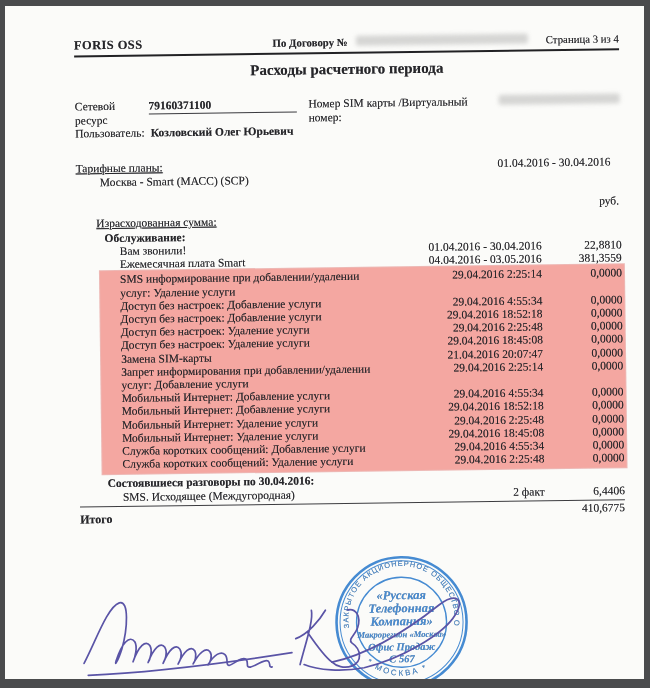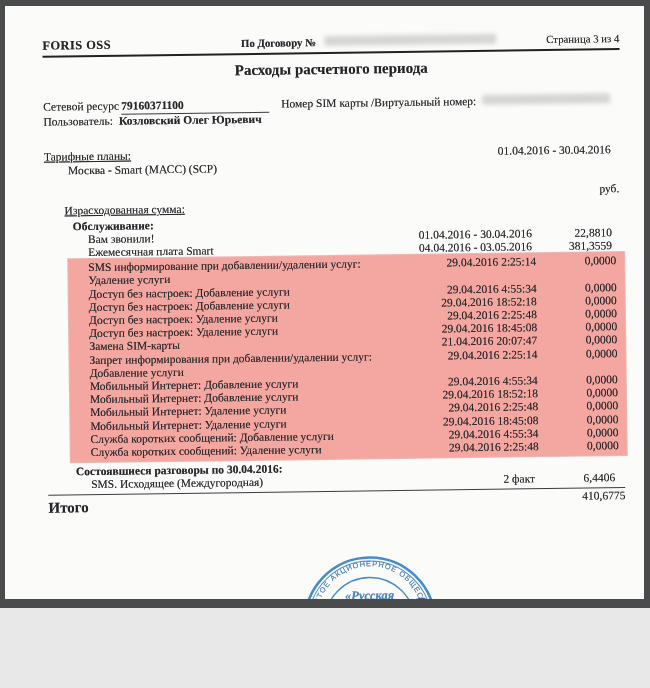--- a/index.html
+++ b/index.html
@@ -1,21 +1,22 @@
 <!DOCTYPE html>
 <html lang="ru"><head>
 <meta charset="utf-8">
 <style>
   html,body{margin:0;padding:0;background:#e8e8e8;}
   .frame{
-    width:650px;height:608px;box-sizing:border-box;position:relative;
+    width:650px;height:688px;box-sizing:border-box;position:relative;
     border:6px solid #4a4b4d;border-bottom-width:9px;border-left-width:5px;
     background:#fbfbf9;overflow:hidden;
     font-family:"Liberation Serif","DejaVu Serif",serif;
     color:#26262a;
+    padding-left:32px;
   }
   .tilt{
     position:relative;width:100%;height:100%;box-sizing:border-box;
     padding:30px 22px 0 40px;
     transform:rotate(-0.75deg);transform-origin:50% 40%;
     font-size:11.5px;line-height:13.2px;
     text-shadow:0 0 .4px rgba(20,20,25,.5);
   }
   .hdr{display:flex;align-items:baseline;}
   .hdr .app{font-weight:bold;font-size:12.5px;letter-spacing:.4px;}
@@ -45,21 +46,21 @@
   .trow{display:flex;align-items:flex-start;}
   .tname{flex:1;padding-left:43px;max-width:337px;box-sizing:border-box;}
   .tdate{width:150px;text-align:right;white-space:nowrap;}
   .tamt{width:80px;text-align:right;white-space:nowrap;}
   .pinkblock{background:#f4a7a1;margin-left:23px;margin-right:-2px;padding:2px 2px 3px 0;box-shadow:0 0 0 1px rgba(226,130,125,.55);}
   .pinkblock .tname{padding-left:20px;max-width:318px;}
   .calls-label{font-weight:bold;margin-left:28px;margin-top:3px;}
   .calls .tname{padding-left:43px;}
   .totline{border:0;border-top:1.6px solid #3c3c40;margin:2px 0 0 0;}
   .totrow{display:flex;align-items:flex-start;margin-top:1px;}
-  .tot-label{font-weight:bold;font-size:15px;margin-top:5px;}
+  .tot-label{font-weight:bold;font-size:12px;margin-top:5px;}
   .tot-amt{margin-left:auto;text-align:center;}
   .stamp{position:absolute;left:281px;top:538px;width:158px;height:158px;opacity:.88;}
   .sig{position:absolute;left:0;top:548px;width:640px;height:140px;pointer-events:none;}
 </style>
 </head>
 <body>
 
 <div class="frame">
   <div class="tilt">
 

